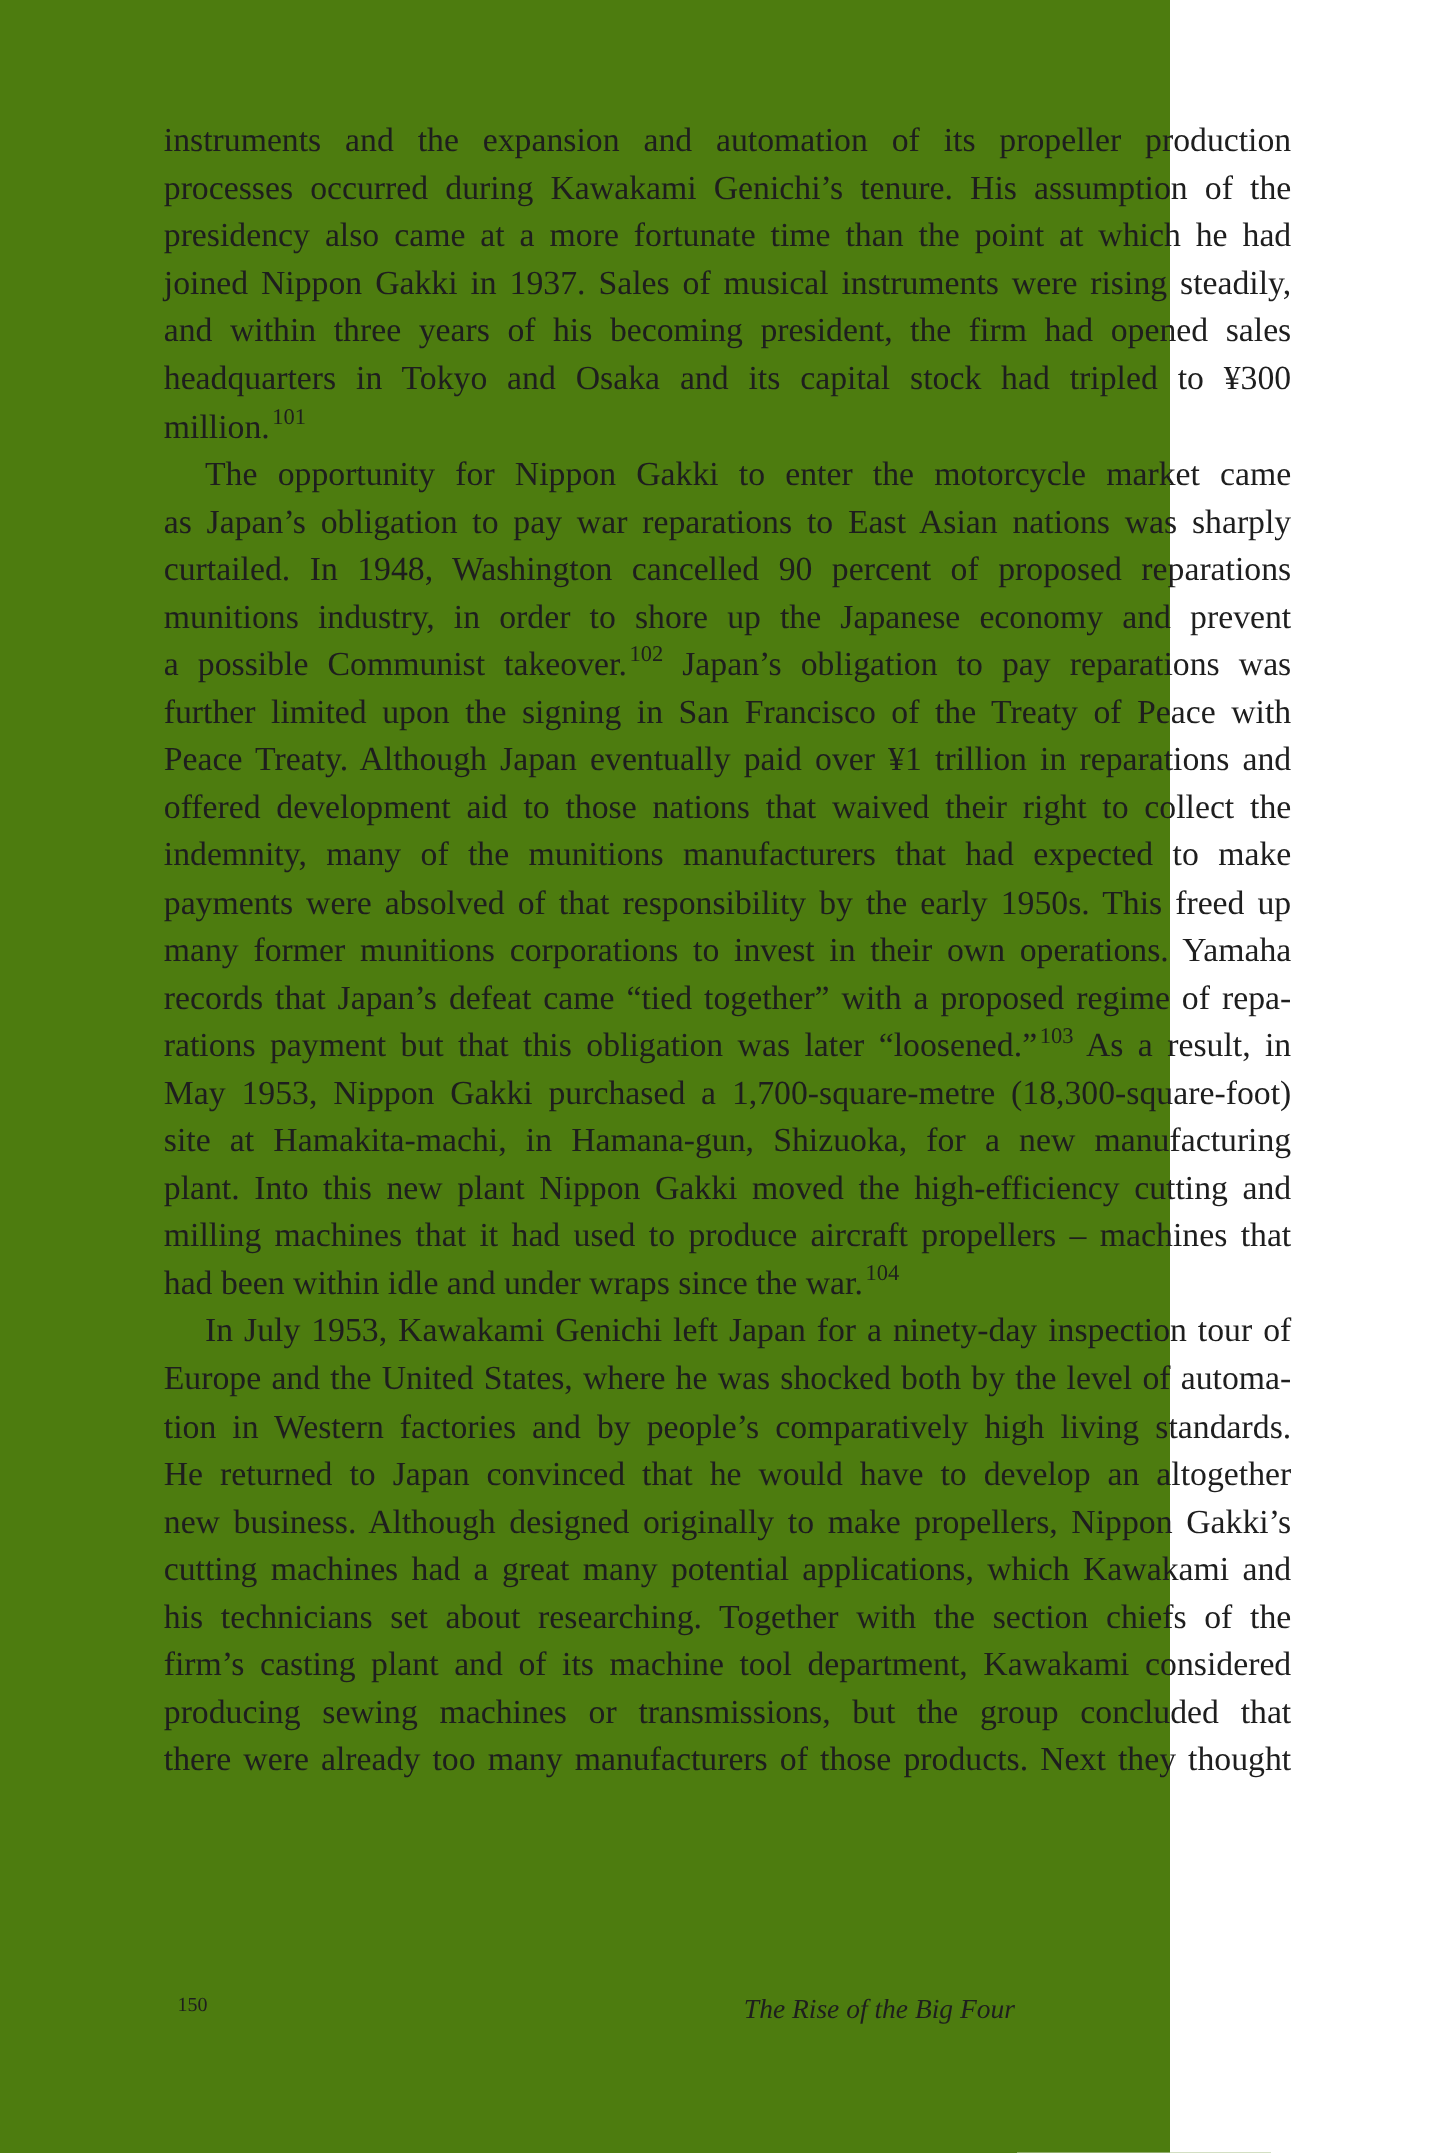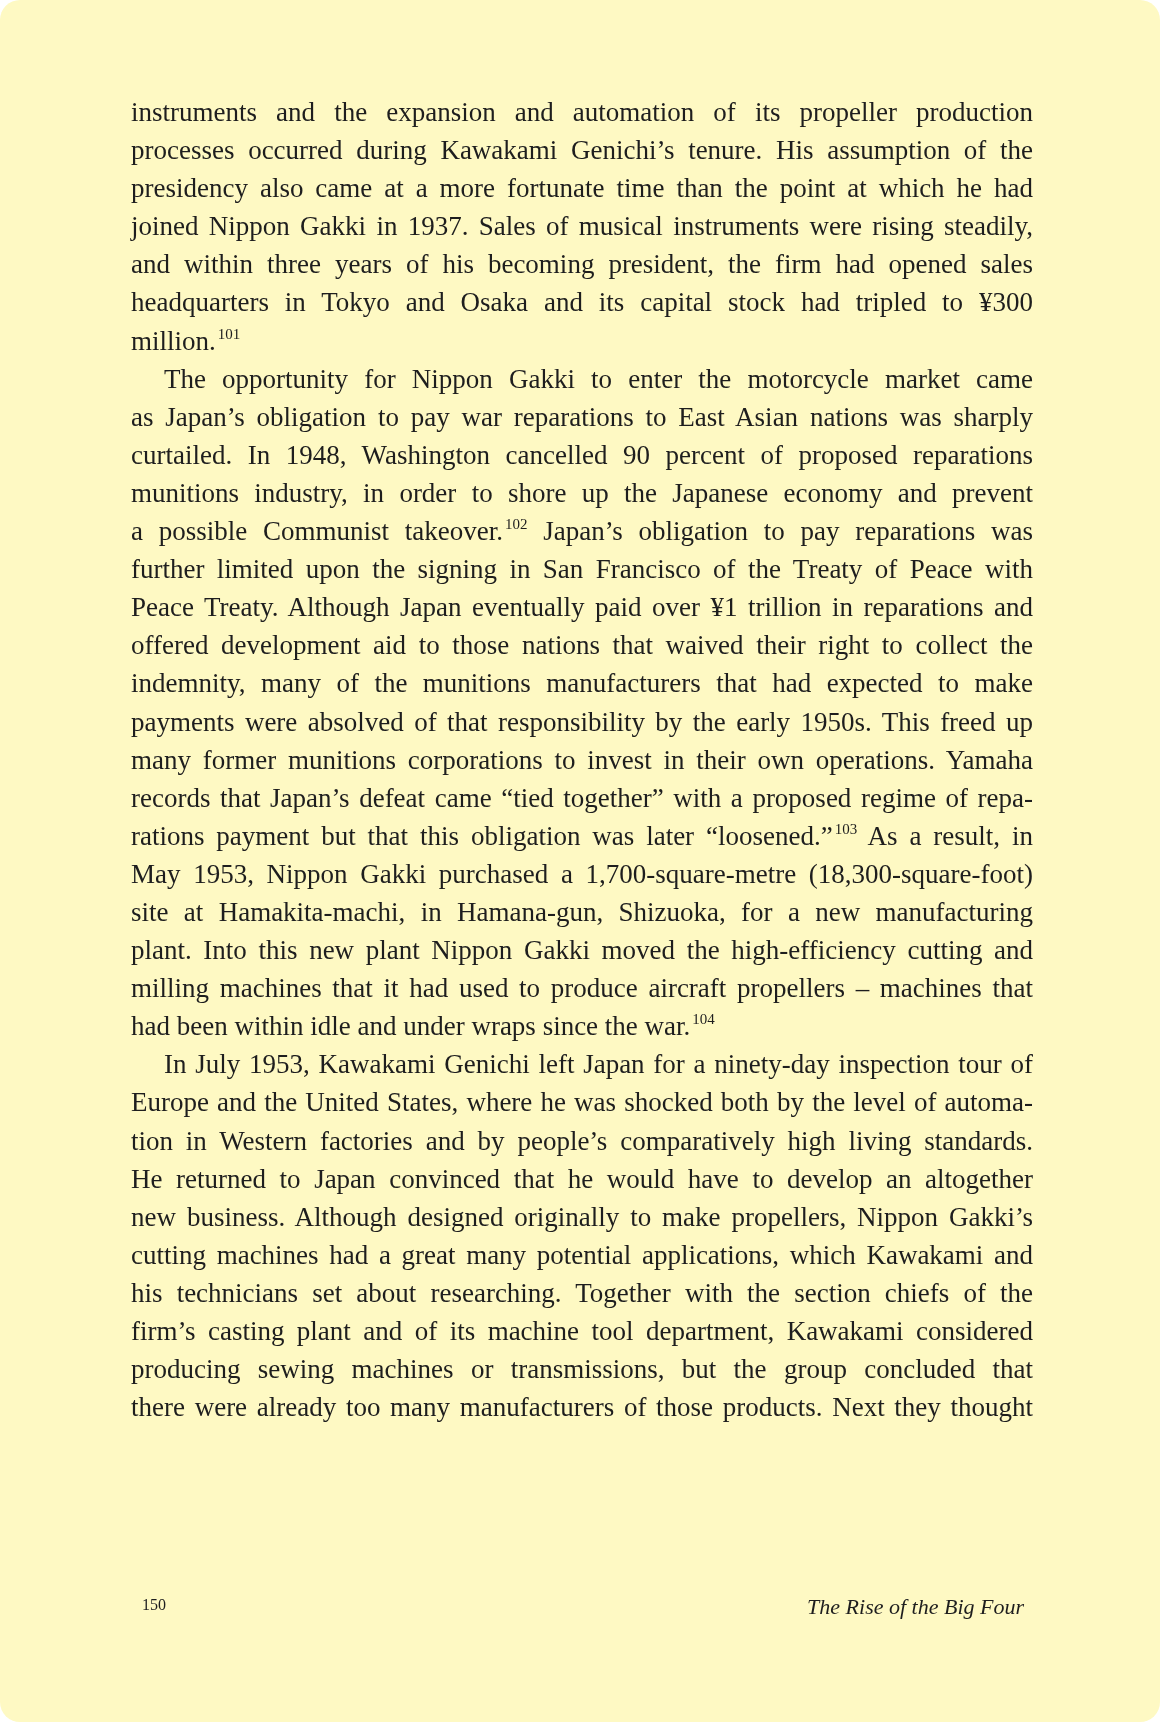--- a/index.html
+++ b/index.html
@@ -1,32 +1,32 @@
 <!DOCTYPE html>
 <html><head>
 <meta charset="utf-8">
 <style>
   html, body { margin: 0; padding: 0; background: #ffffff; }
   body { width: 1160px; height: 1722px; position: relative; overflow: hidden; }
-  .page { position: absolute; left: 0; top: 0; width: 1160px; height: 1722px; background: #fef9c3; border-radius: 20px; }
+  .page { position: absolute; left: 0; top: 0; width: 936px; height: 1722px; background: #4d7c0f; }
   .body-text {
     position: absolute; left: 131px; top: 93px; width: 902px;
     font-family: "Liberation Serif", "DejaVu Serif", serif;
     font-size: 27px; line-height: 38.1px; color: #1e1e1e;
   }
   .line { display: block; white-space: nowrap; height: 38.1px; text-align: justify; text-align-last: justify; }
   .line.last { text-align-last: left; }
   .line.indent { padding-left: 33px; }
-  sup.fn { font-size: 15px; vertical-align: 0; position: relative; top: -11px; margin-left: 2px; }
+  sup.fn { font-size: 18px; vertical-align: 0; position: relative; top: -11px; margin-left: 2px; }
   .footer-num {
     position: absolute; left: 142px; top: 1596px;
     font-family: "Liberation Serif", "DejaVu Serif", serif; font-size: 16px; color: #1e1e1e;
   }
   .footer-title {
-    position: absolute; right: 136px; top: 1594px;
+    position: absolute; right: 124px; top: 1594px;
     font-family: "Liberation Serif", "DejaVu Serif", serif; font-style: italic; font-size: 22px; color: #1e1e1e;
   }
 </style>
 </head>
 <body>
 
 <div class="page">
   <div class="body-text" id="body-text">
       <div>
         <span class="line"><span>instruments and the expansion and automation of its propeller production</span></span>

